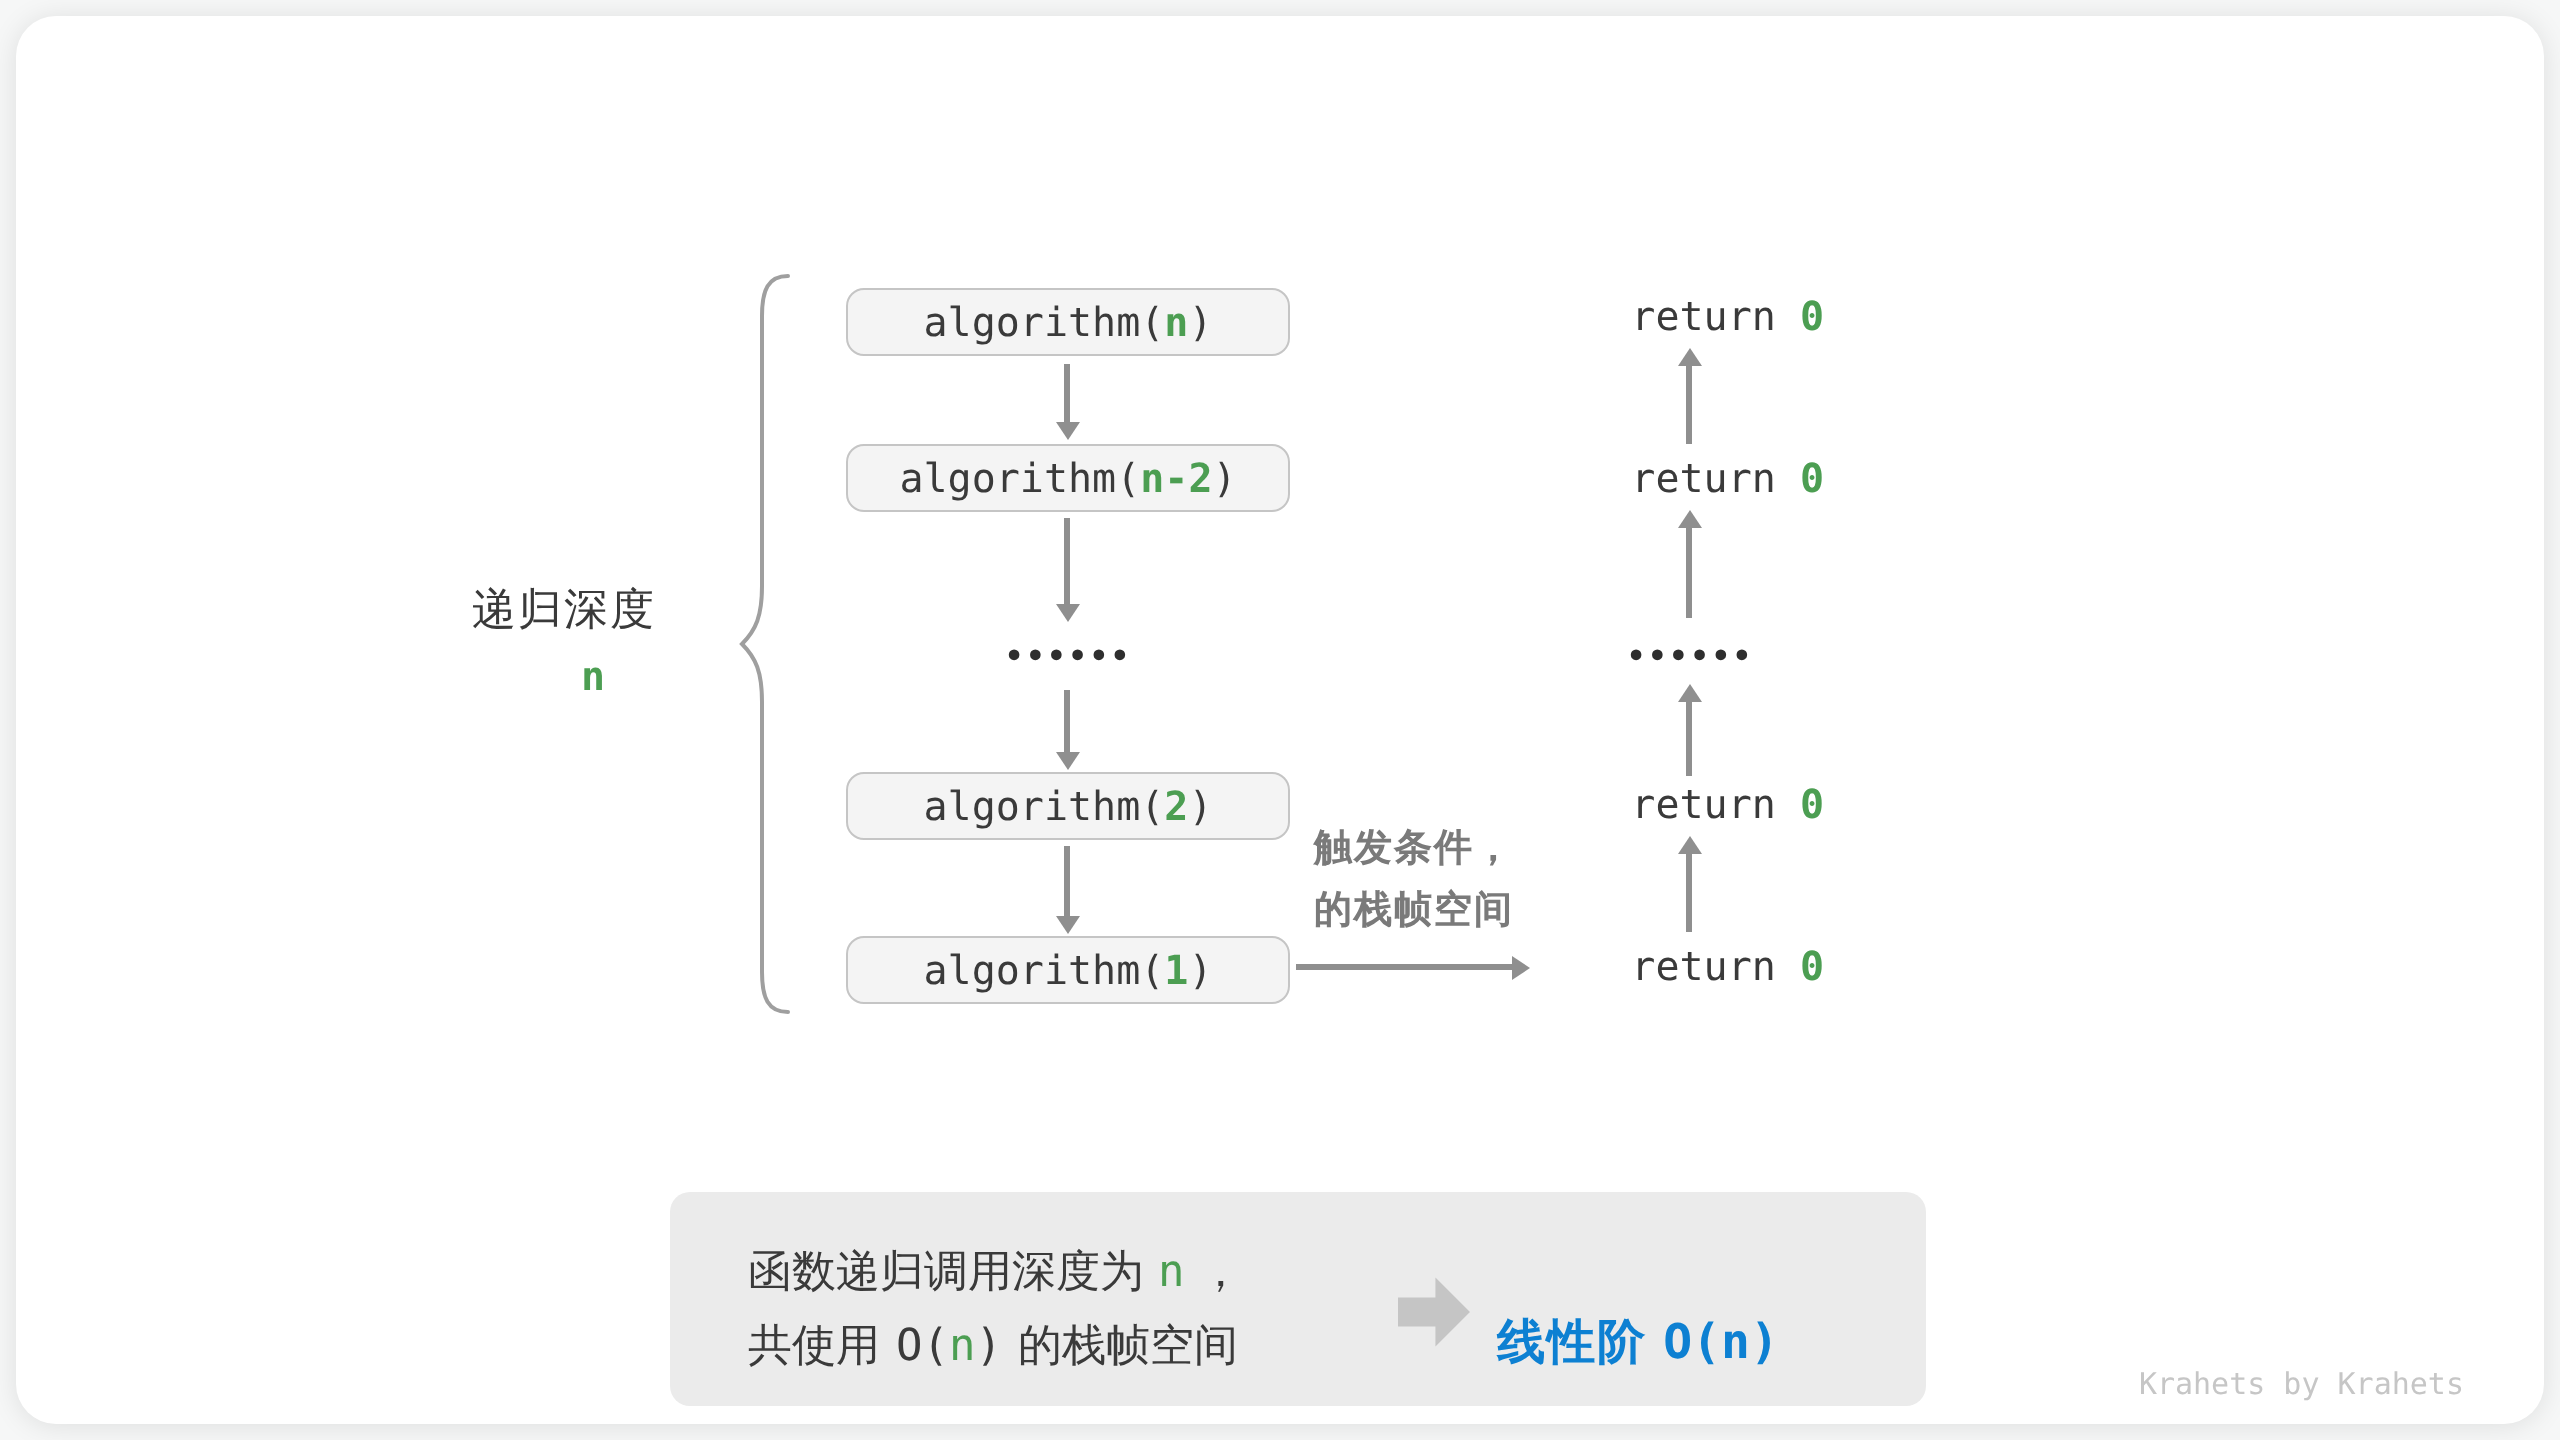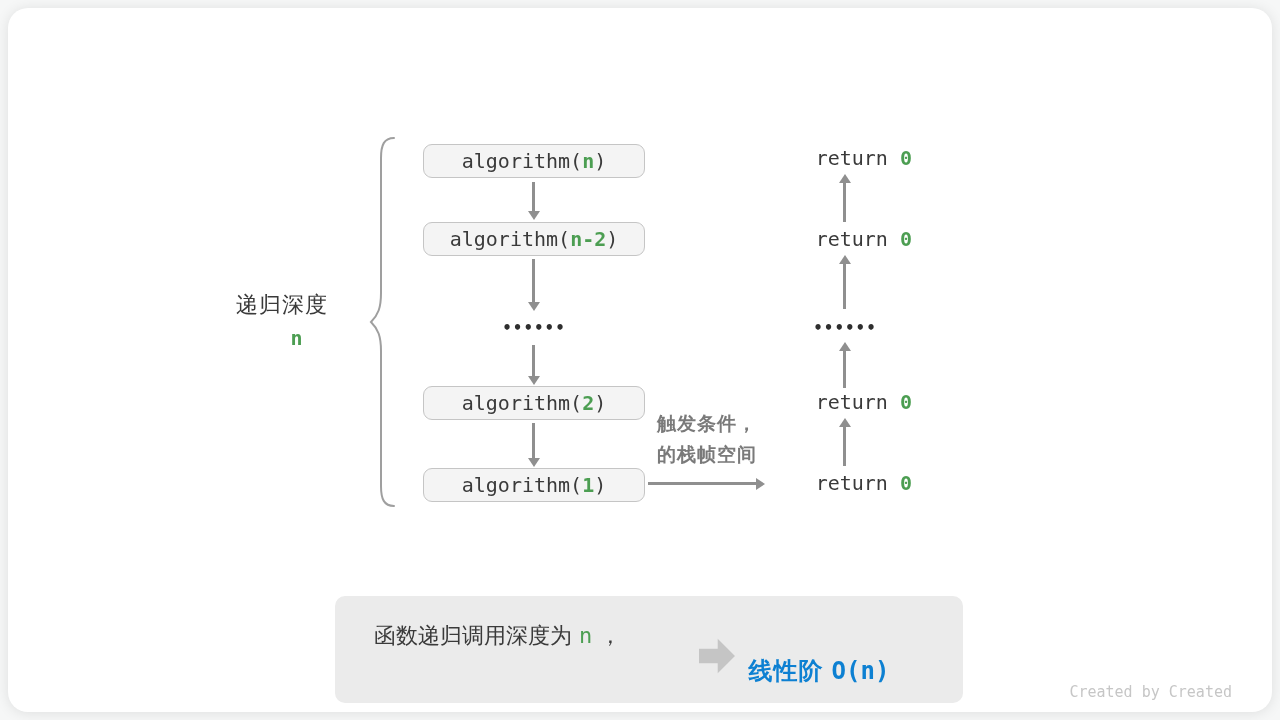--- a/index.html
+++ b/index.html
@@ -163,21 +163,24 @@
   <div class="abs arrow-v up" style="left:835px;top:418px;height:40px;"></div>
 
   <div class="abs anno" style="top:403px;">触发条件，</div>
   <div class="abs anno" style="top:434px;">的栈帧空间</div>
   <div class="abs arrow-h right" style="left:640px;top:474px;width:109px;"></div>
 
   <div class="abs" id="summary">
     <div class="abs sum-line" style="left:39px;top:27px;">
       <span>函数递归调用深度为</span><span class="sum-code arg sum-arg-pad">n</span><span>，</span>
     </div>
+    <div class="abs sum-line" style="left:39px;top:64px;">
+      <span>共使用</span><span class="sum-code" style="margin-left:8px;">O(</span><span class="sum-code arg">n</span><span class="sum-code" style="margin-right:8px;">)</span><span>的栈帧空间</span>
+    </div>
     <div class="abs block-arrow" style="left:364px;top:42px;"></div>
     <div class="abs sum-right-result" style="left:394px;top:59px;">
       <span>线性阶</span><span class="code">O(n)</span>
     </div>
   </div>
 
-  <div class="abs" id="watermark">Created by Created</div>
+  <div class="abs" id="watermark">Krahets by Krahets</div>
 
 </div>
 
 </body></html>

